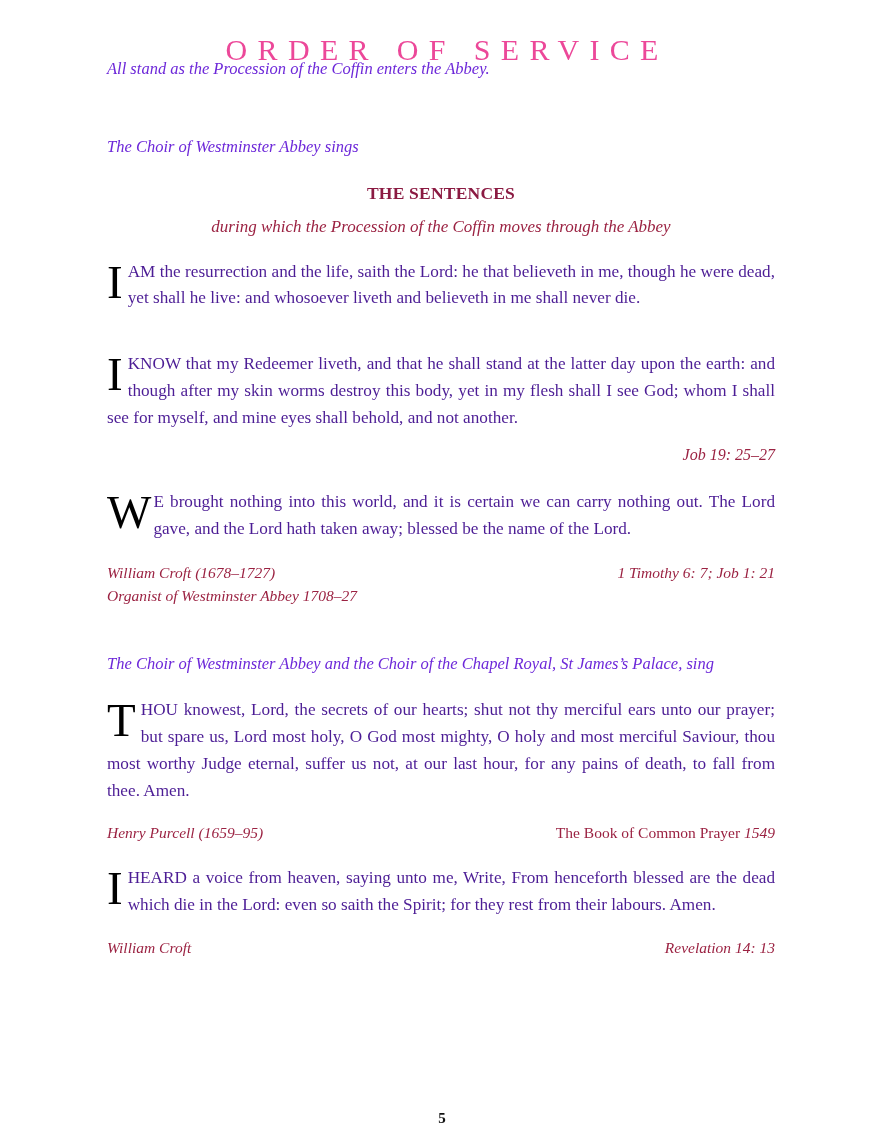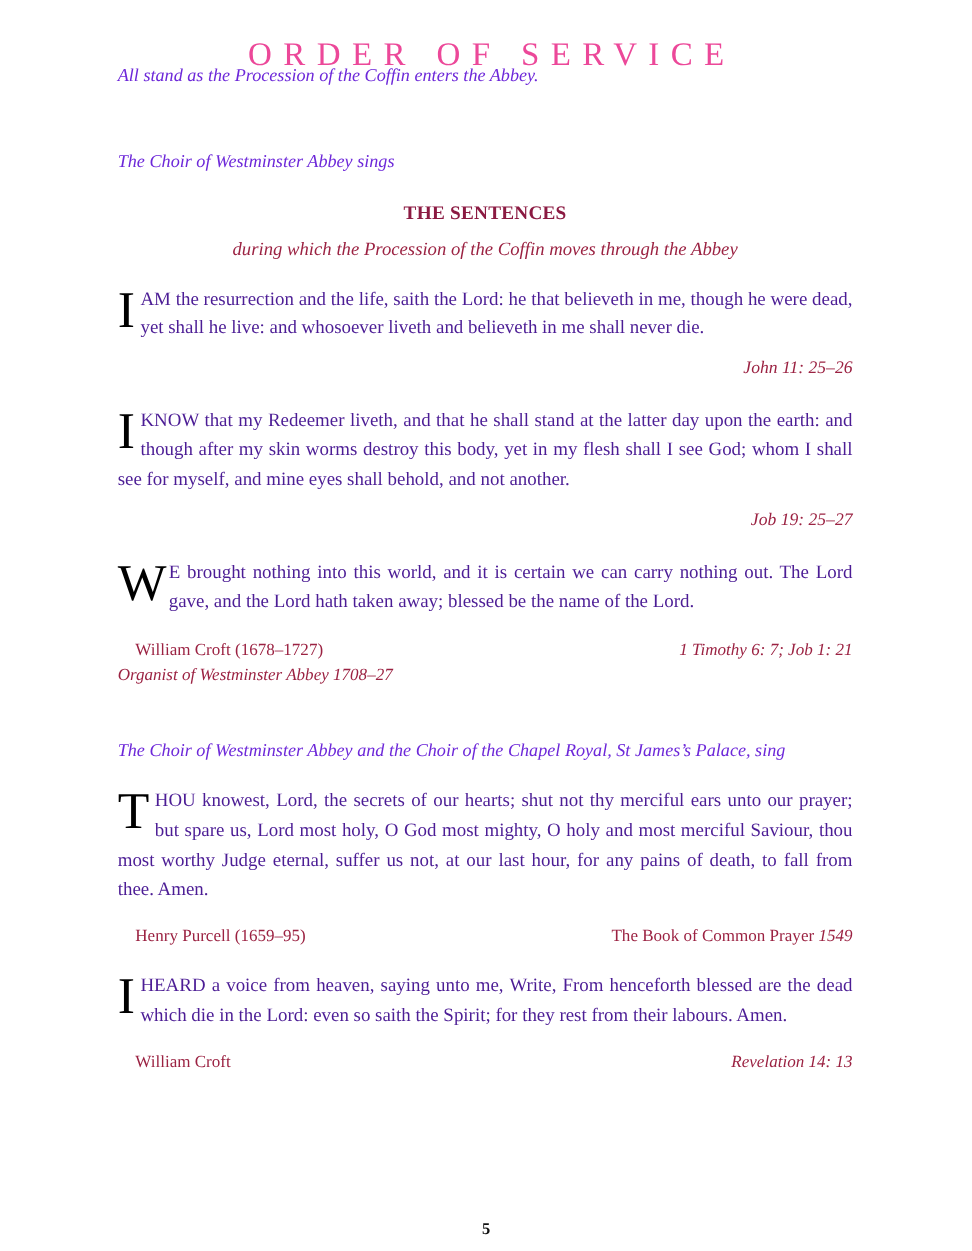--- a/index.html
+++ b/index.html
@@ -112,23 +112,23 @@
   
   .attrib-row {
     display: flex;
     justify-content: space-between;
     align-items: baseline;
     color: #9B2242;
     font-size: 15.5px;
     line-height: 1.5;
   }
   .attrib-left {
+    font-style: italic;
     text-align: center;
     white-space: nowrap;
-    margin-left: 16px;
   }
   .attrib-right {
     font-style: italic;
     text-align: right;
     white-space: nowrap;
   }
   .attrib-right .upright {
     font-style: normal;
   }
   .attrib-sub {
@@ -189,21 +189,20 @@
     <div class="sp-d"></div>
 
     <p class="section-subheading">during which the Procession of the Coffin moves through the Abbey</p>
 
     <div class="sp-e"></div>
 
     <p class="body-para dropcap">I AM the resurrection and the life, saith the Lord: he that believeth in me, though he were dead, yet shall he live: and whosoever liveth and believeth in me shall never die.</p>
 
     <div class="sp-f"></div>
 
-    <p class="citation-right">John 11: 25–26</p>
 
     <div class="sp-g"></div>
 
     <p class="body-para dropcap">I KNOW that my Redeemer liveth, and that he shall stand at the latter day upon the earth: and though after my skin worms destroy this body, yet in my flesh shall I see God; whom I shall see for myself, and mine eyes shall behold, and not another.</p>
 
     <div class="sp-f"></div>
 
     <p class="citation-right">Job 19: 25–27</p>
 
     <div class="sp-g"></div>

